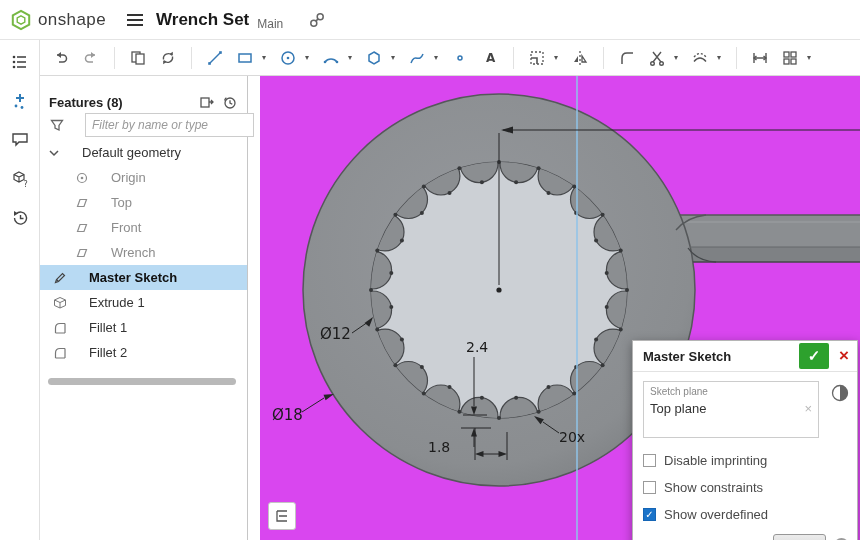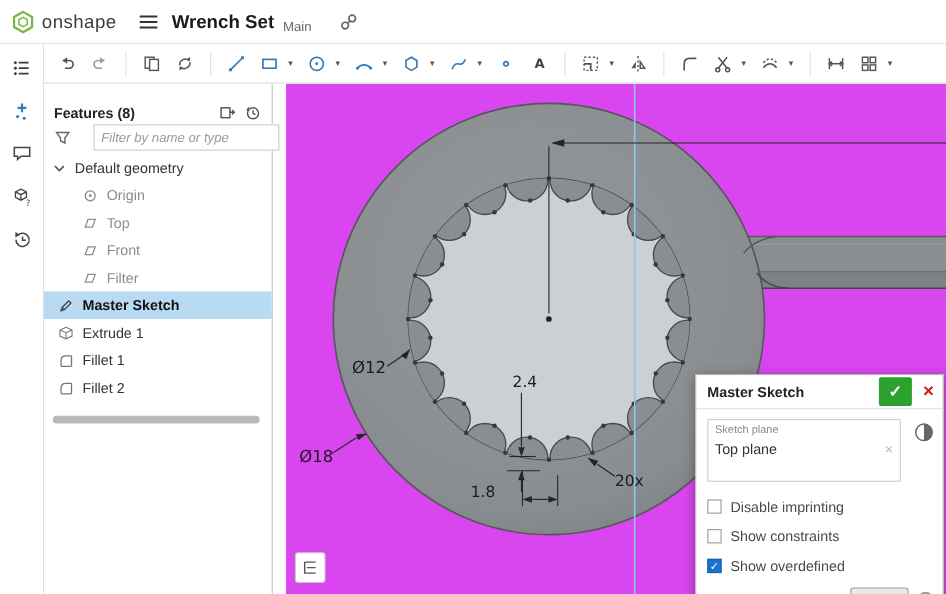--- a/index.html
+++ b/index.html
@@ -25,21 +25,21 @@
   .lsbtn{width:24px;height:24px;display:flex;align-items:center;justify-content:center;cursor:pointer}
 
   
   .fpanel{position:absolute;left:40px;top:76px;width:208px;height:464px;background:#fff;border-right:1px solid #c6c6c6;box-sizing:border-box;z-index:2}
   .fhead{display:flex;align-items:flex-end;height:34px;padding:0 9px}
   .ftitle{font-size:13px;font-weight:bold;color:#222;flex:1}
   .fico{margin-left:7px;cursor:pointer;display:flex}
   .frow{display:flex;align-items:center;height:30px;padding:0 9px;gap:20px}
   .filter{flex:1;height:24px;border:1px solid #ccc;font-size:12px;padding:0 6px;color:#333;box-sizing:border-box;font-family:"Liberation Sans",sans-serif}
   .filter::placeholder{color:#9a9a9a;font-style:italic}
-  .trow{display:flex;align-items:center;height:25px;font-size:13px;color:#333;gap:8px;padding-left:8px;cursor:pointer}
+  .trow{display:flex;align-items:center;height:25px;font-size:13px;color:#333;gap:22px;padding-left:8px;cursor:pointer}
   .trow.plane{padding-left:35px;color:#8d8d8d}
   .trow.feat{padding-left:13px}
   .trow.selected{background:#b8daf3;color:#111;font-weight:bold}
   .scrollx{position:absolute;left:8px;top:302px;width:188px;height:7px;background:#b9b9b9;border-radius:4px;cursor:pointer}
 
   
   .canvas{position:absolute;left:260px;top:76px;width:612px;height:464px;background:#d946ef;z-index:1;cursor:default}
   #cv{position:absolute;left:0;top:0}
   #cv text{font-family:"DejaVu Sans",sans-serif}
   .vbtn{position:absolute;left:8px;bottom:10px;width:26px;height:26px;background:#fff;border:1px solid #c4c4c4;border-radius:3px;display:flex;align-items:center;justify-content:center;cursor:pointer}
@@ -324,21 +324,21 @@
           </svg>
       </span>
       <span>Front</span>
     </div>
     <div class="trow plane">
       <span style="display:flex">
         <svg width="14" height="14" viewBox="0 0 14 14" fill="none" stroke="#8d8d8d" stroke-width="1.2">
             <path d="M2.5,10.5 L5,3.5 H11.5 L9,10.5 Z"></path>
           </svg>
       </span>
-      <span>Filter</span>
+      <span>Wrench</span>
     </div>
     <div class="trow feat selected">
       <span style="display:flex">
         <svg width="14" height="14" viewBox="0 0 14 14" fill="none" stroke="#444" stroke-width="1.2">
             <path d="M2.5,11.5 L3.5,8.5 L9.5,2.5 L11.5,4.5 L5.5,10.5 Z"></path>
             <path d="M3.5,8.5 L5.5,10.5"></path>
           </svg>
       </span>
       <span>Master Sketch</span>
     </div>

